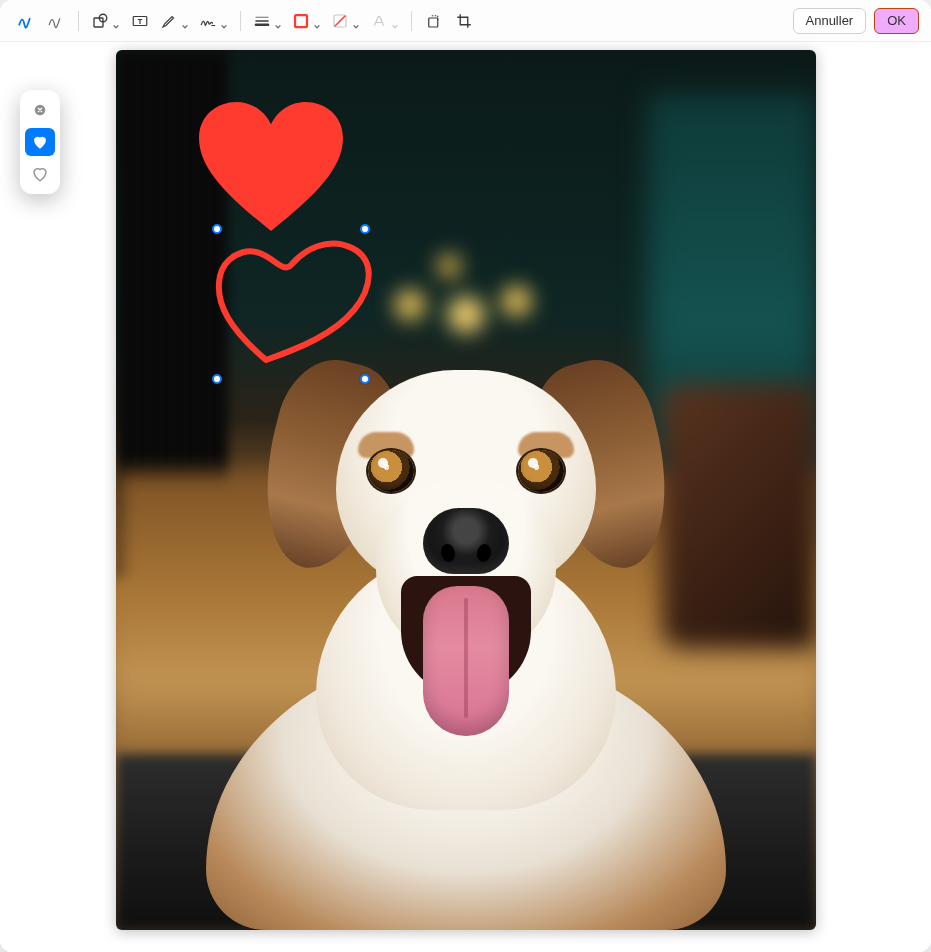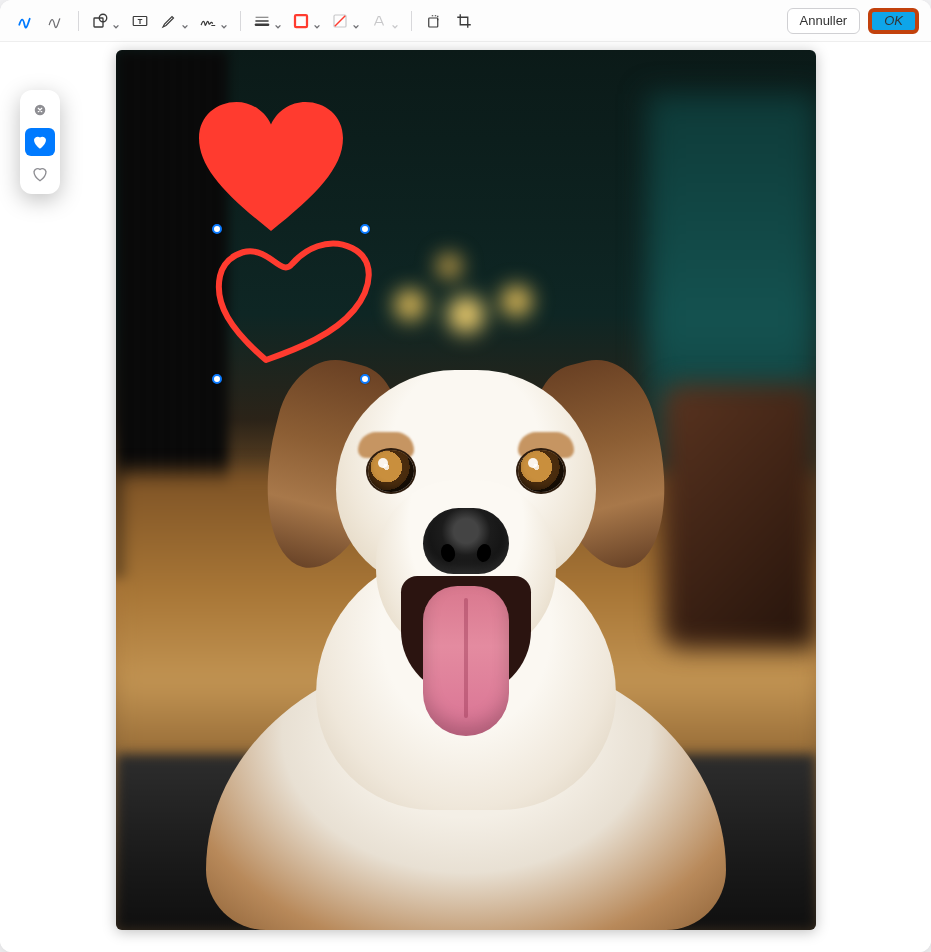--- a/index.html
+++ b/index.html
@@ -67,24 +67,23 @@
       justify-content: center;
       cursor: pointer;
       margin-left: 6px;
     }
     .text-btn.secondary {
       background: #ffffff;
       border: 1px solid #d0d0d3;
       color: #333;
     }
     .text-btn.primary {
-      background: #0ea5e9;
-      border: 4px solid #c2410c;
+      background: #f0abfc;
+      border: 1px solid #c2410c;
       color: #333;
-      font-style: italic;
     }
     .content {
       position: relative;
       width: 100%;
       height: calc(100% - 42px);
       background: #ffffff;
       display: flex;
       justify-content: center;
       align-items: flex-start;
       padding-top: 8px;

